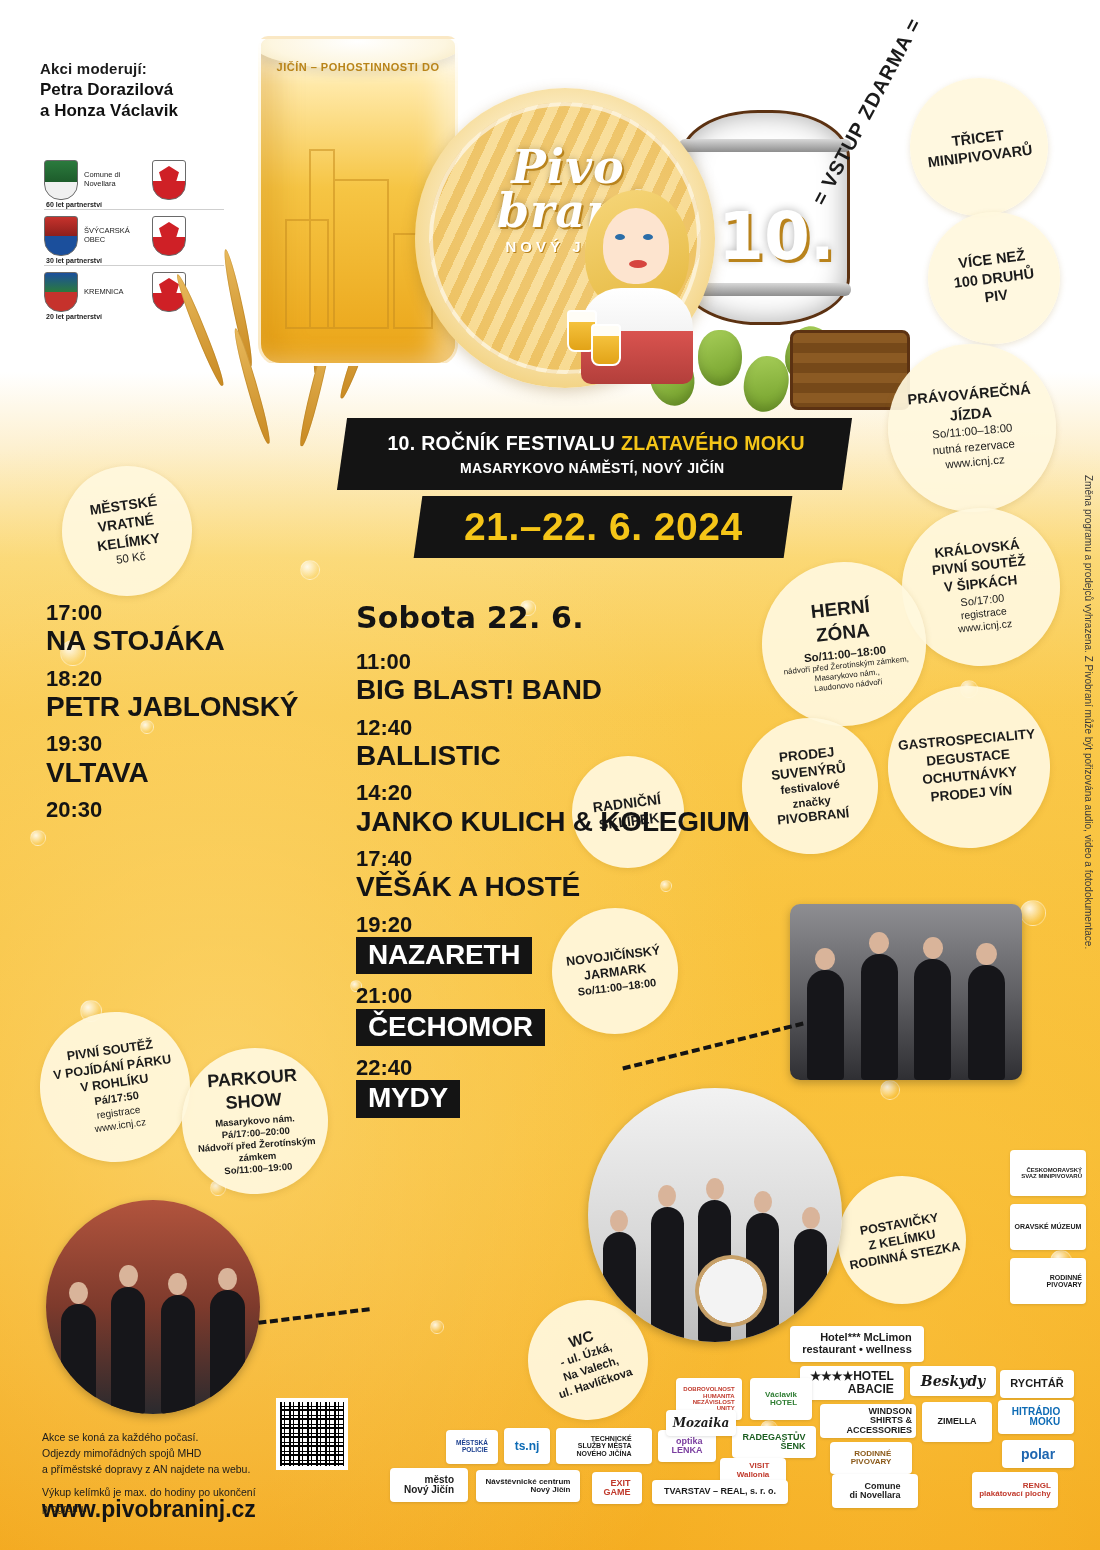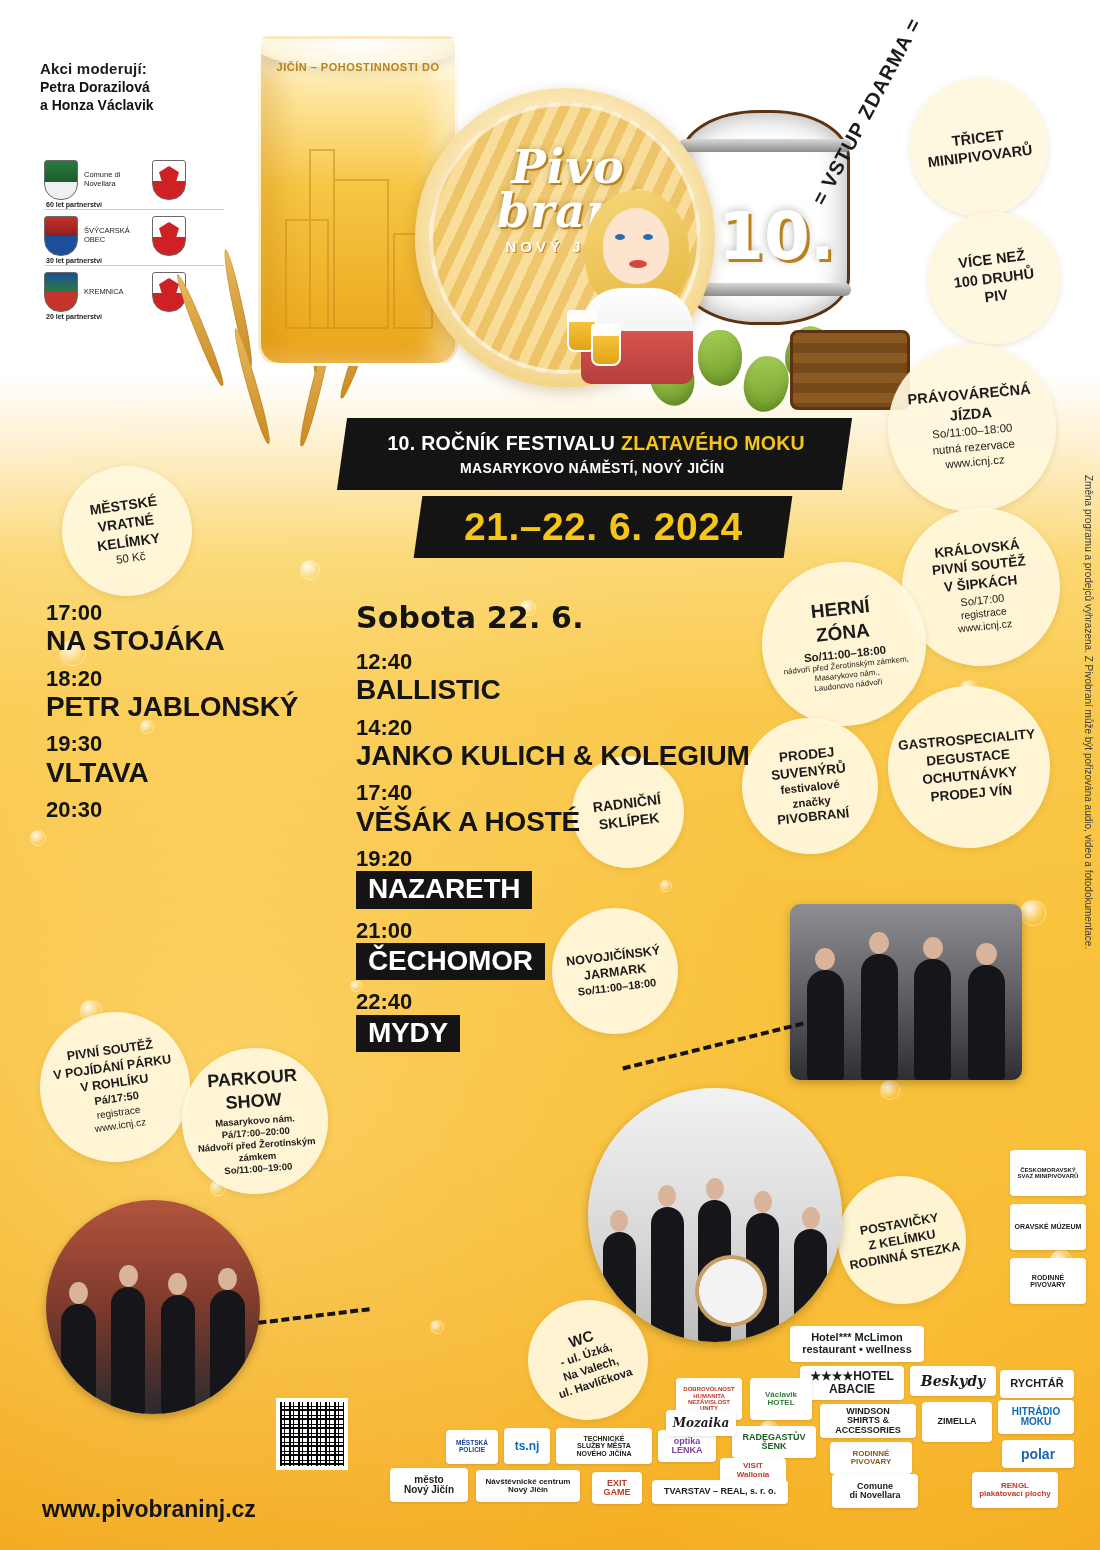--- a/index.html
+++ b/index.html
@@ -29,21 +29,21 @@
   .bubbles { position:absolute; inset:0; pointer-events:none; }
   .bubbles span {
     position:absolute; border-radius:50%;
     background: radial-gradient(circle at 35% 32%, rgba(255,255,255,0.85), rgba(255,255,255,0.12) 60%, rgba(255,255,255,0) 72%);
     border: 1px solid rgba(255,255,255,0.35);
   }
 
   
   .moderators { position:absolute; left:40px; top:60px; width:230px; }
   .moderators .lead { font-size:15px; font-weight:bold; color:#1b1b1b; letter-spacing:.2px; }
-  .moderators .name { font-size:14px; font-weight:bold; color:#111; line-height:1.25; margin-top:2px;}
+  .moderators .name { font-size:17px; font-weight:bold; color:#111; line-height:1.25; margin-top:2px;}
 
   .partners { position:absolute; left:44px; top:160px; width:180px; }
   .partner-row { display:flex; align-items:center; gap:6px; margin-bottom:6px; position:relative; }
   .crest { width:34px; height:40px; border-radius:3px 3px 16px 16px; border:1px solid #6a6a6a;
            background:linear-gradient(135deg,#ffffff 0%,#e9e9e9 100%); position:relative; overflow:hidden; }
   .crest.a { background:linear-gradient(180deg,#2b7a3d 0%,#1d5c2b 55%,#f0f0f0 55%); }
   .crest.b { background:linear-gradient(180deg,#c6322c 0%,#8d1f1c 50%,#1b4f9c 50%); }
   .crest.c { background:linear-gradient(180deg,#1b4f9c 0%,#2b7a3d 50%,#c6322c 50%); }
   .crest.nj { background:linear-gradient(180deg,#ffffff 0%,#ffffff 52%,#cf2026 52%); }
   .crest.nj:after{ content:""; position:absolute; left:6px; top:5px; width:20px; height:18px;
@@ -227,21 +227,21 @@
   .vertnote {
     position:absolute; right:6px; top:905px; width:430px;
     transform:rotate(90deg); transform-origin:right top;
     font-size:10px; color:#3a3a3a; white-space:nowrap;
   }
 
   
   .logos { position:absolute; left:380px; top:1330px; width:690px; height:210px; }
   .lg {
     position:absolute; background:#ffffff; border-radius:4px;
-    display:flex; align-items:center; justify-content:center; text-align:center;
+    display:flex; align-items:center; justify-content:center; text-align:right;
     font-weight:bold; color:#1b1b1b; padding:3px 4px; line-height:1.05;
     box-shadow:0 1px 3px rgba(0,0,0,.12);
   }
   .side-logos { position:absolute; right:12px; top:1150px; width:78px; }
   .side-logos .lg { position:relative; margin-bottom:8px; width:76px; height:46px; }
 </style>
 </head>
 <body>
 
 <div class="poster">
@@ -478,20 +478,24 @@
       <div class="act">VLTAVA</div>
     </div>
     <div class="slot">
       <div class="time">20:30</div>
     </div>
   </div>
 
   <div class="col" style="left:356px;top:600px;width:470px;">
     <h2>Sobota 22. 6.</h2>
     <div class="slot">
+      <div class="time">11:00</div>
+      <div class="act">BIG BLAST! BAND</div>
+    </div>
+    <div class="slot">
       <div class="time">12:40</div>
       <div class="act">BALLISTIC</div>
     </div>
     <div class="slot">
       <div class="time">14:20</div>
       <div class="act">JANKO KULICH &amp; KOLEGIUM</div>
     </div>
     <div class="slot">
       <div class="time">17:40</div>
       <div class="act">VĚŠÁK A HOSTÉ</div>
@@ -539,20 +543,26 @@
     </div>
   </div>
 
   <div class="dashline" style="left:620px;top:1044px;width:186px;transform:rotate(-14deg)"></div>
   <div class="dashline" style="left:258px;top:1314px;width:112px;transform:rotate(-7deg)"></div>
 
   <div class="qr">
       <div class="qr-inner"></div>
     </div>
 
+  <div class="footnote">
+    <div>Akce se koná za každého počasí.</div>
+    <div>Odjezdy mimořádných spojů MHD</div>
+    <div>a příměstské dopravy z AN najdete na webu.</div>
+    <div class="sep">Výkup kelímků je max. do hodiny po ukončení programu.</div>
+  </div>
   <div class="siteurl">www.pivobraninj.cz</div>
 
   <div class="vertnote">Změna programu a prodejců vyhrazena. Z Pivobraní může být pořizována audio, video a fotodokumentace.</div>
 
   <div class="side-logos">
     <div class="lg" style="font-size:6px">ČESKOMORAVSKÝ SVAZ MINIPIVOVARŮ</div>
     <div class="lg" style="font-size:7px">ORAVSKÉ
 MÚZEUM</div>
     <div class="lg" style="font-size:7px">RODINNÉ
 PIVOVARY</div>

